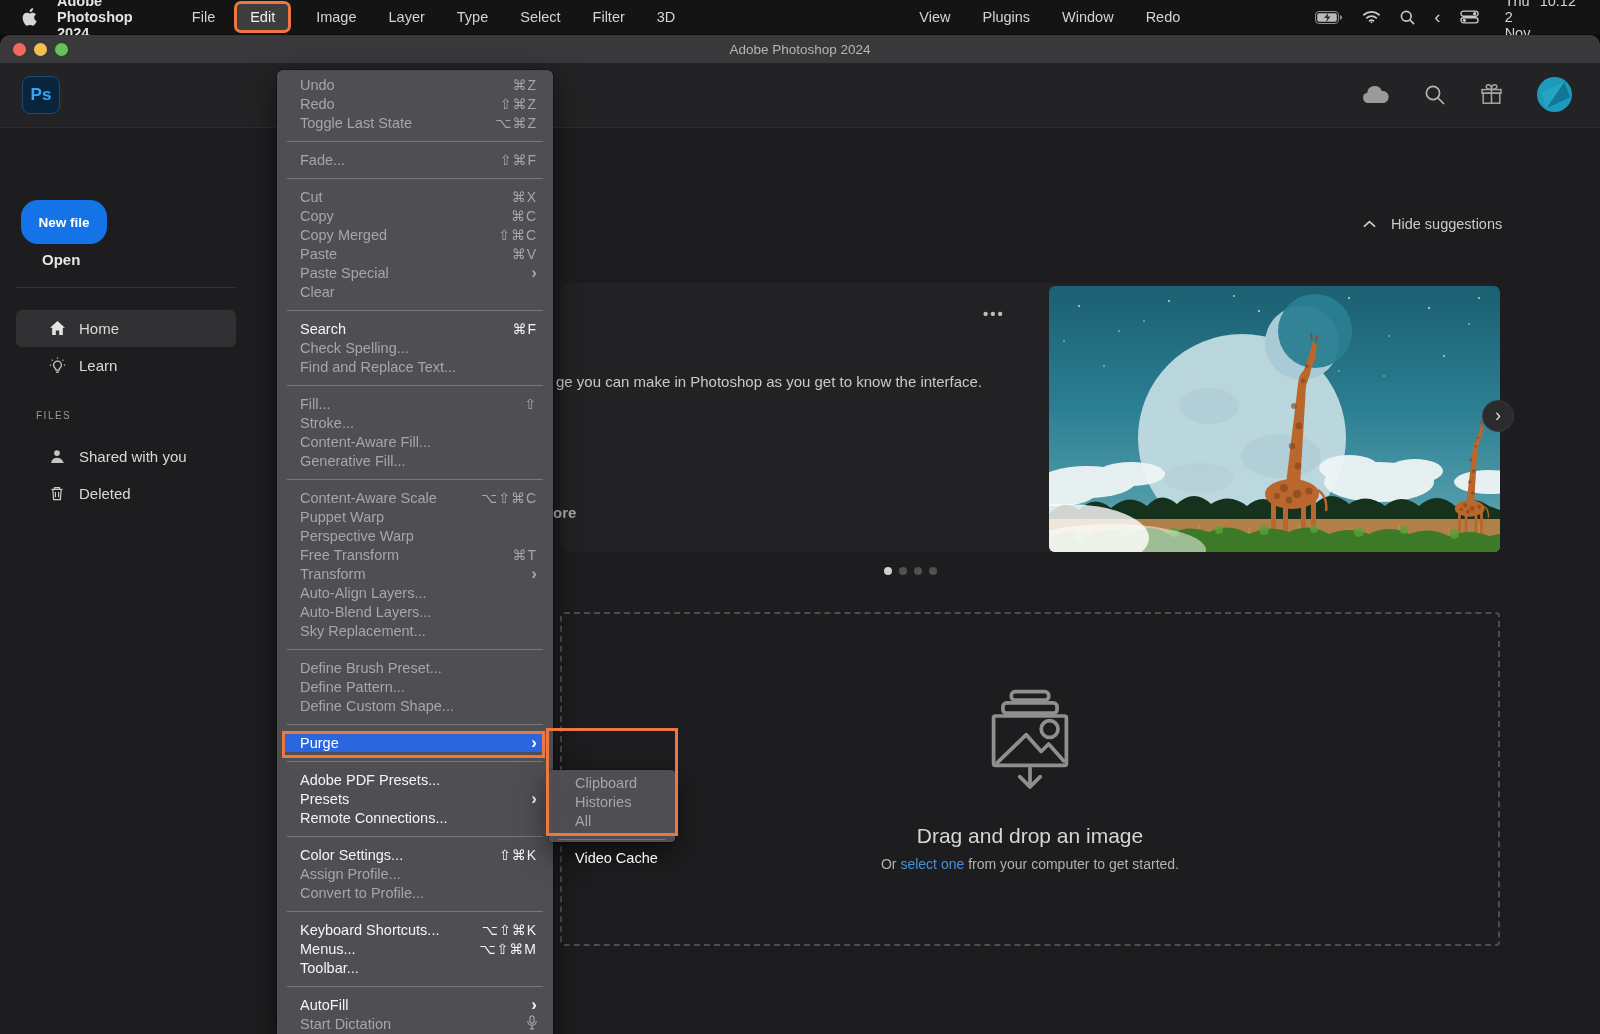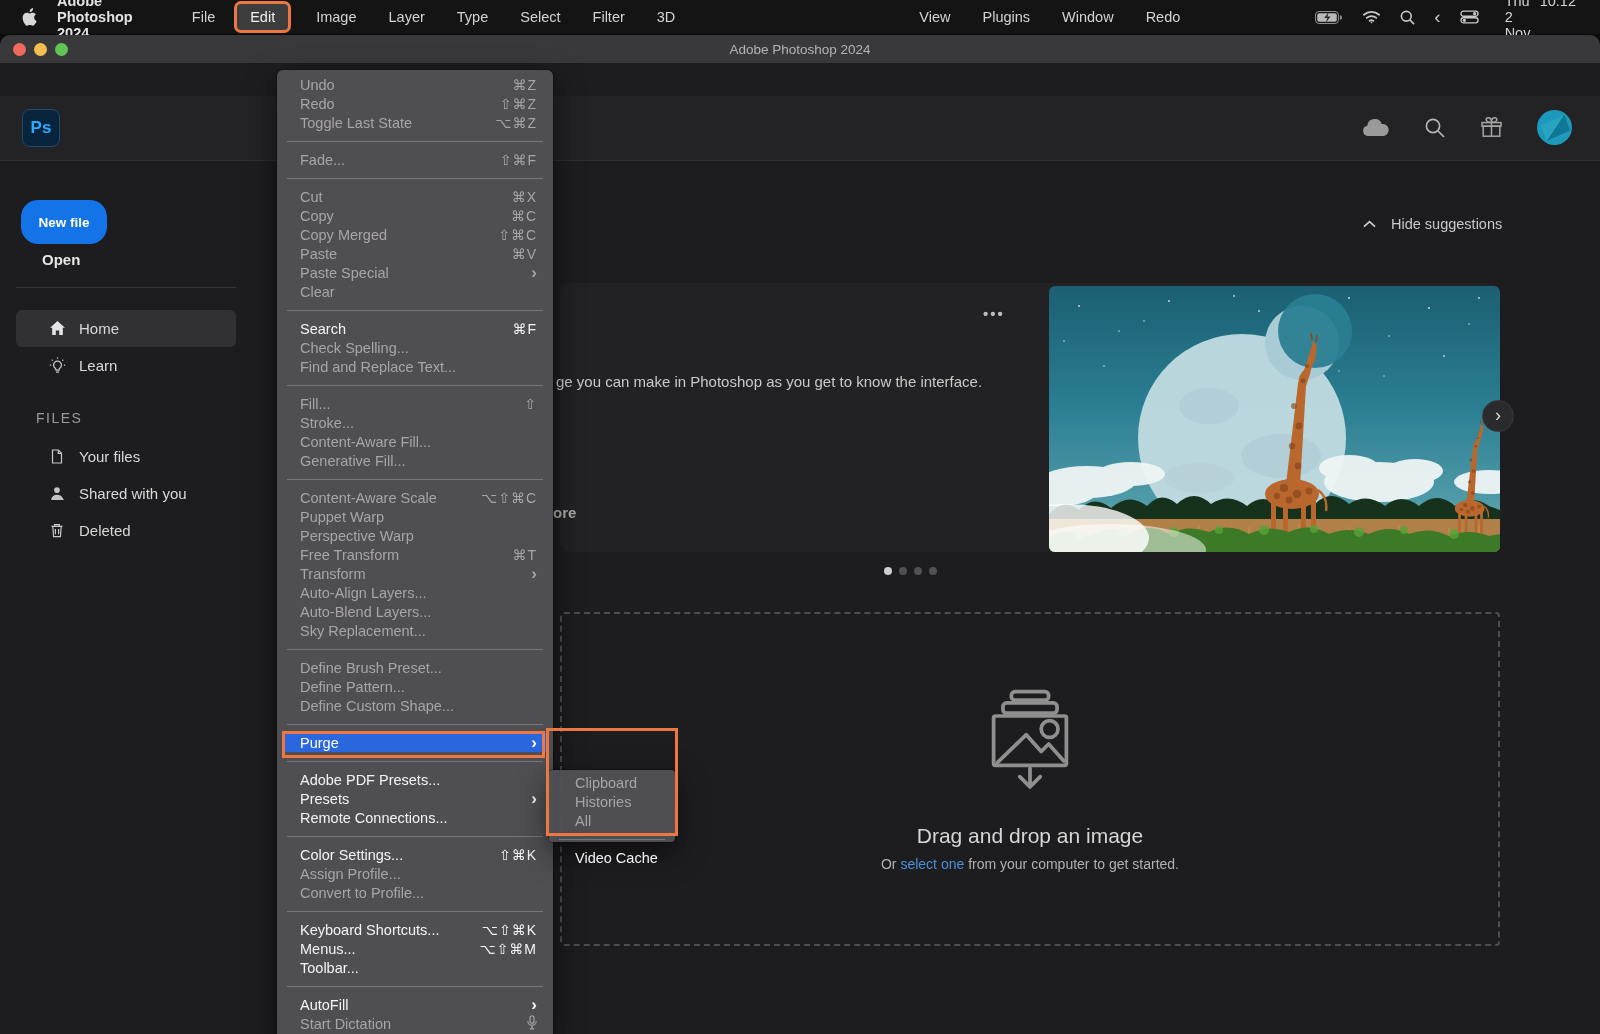--- a/index.html
+++ b/index.html
@@ -23,39 +23,39 @@
   .chevL { font-size:19px; line-height:10px; color:#c9c9c9; }
 
   
   .window { position:absolute; left:0; top:35px; width:1600px; height:999px; background:#1d1d1f;
             border-radius:10px 10px 0 0; overflow:hidden; }
   .titlebar { position:relative; height:28px; background:#39393b; display:flex; align-items:center; justify-content:center; }
   .tl-group { position:absolute; left:13px; top:0; height:28px; display:flex; align-items:center; }
   .tl { width:13px; height:13px; border-radius:50%; margin-right:8px; }
   .tl.red{background:#ee6a5f;} .tl.yellow{background:#f5bf4f;} .tl.green{background:#61c454;}
   .titlebar .wtitle { color:#b4b4b4; font-size:13.5px; }
-  .appheader { height:65px; background:#232325; border-bottom:1px solid #2e2e30; position:relative;margin-top:33px; }
+  .appheader { height:65px; background:#232325; border-bottom:1px solid #2e2e30; position:relative; }
   .ps-logo { position:absolute; left:22px; top:13px; width:38px; height:38px; background:#09243d;
              border:1px solid #1f4a6b; border-radius:8px; color:#31a8ff; font-weight:bold; font-size:17px;
              display:flex; align-items:center; justify-content:center; }
   .hdr-icons { position:absolute; right:28px; top:0; height:63px; display:flex; align-items:center; }
   .hdr-icons .hicon { margin-left:34px; display:flex; align-items:center; }
 
   
   .sidebar { position:absolute; left:0; top:92px; width:260px; bottom:0; }
   .btn-newfile { position:absolute; left:21px; top:73px; width:86px; height:44px; background:#1473e6;
                  border:none; border-radius:17px; color:#fff; font-weight:bold; font-size:13.5px;
                  font-family:inherit; }
   .open-label { position:absolute; left:42px; top:124px; color:#e6e6e6; font-weight:bold; font-size:15px; }
   .side-sep { position:absolute; left:16px; top:160px; width:220px; height:1px; background:#343436; }
   .nav { position:absolute; left:16px; top:183px; width:220px; }
   .nav-row { height:37px; display:flex; align-items:center; border-radius:6px; padding-left:33px; color:#d9d9d9; font-size:15px; }
   .nav-row.active { background:#313133; }
   .nav-row .nicon { width:17px; height:17px; margin-right:13px; display:flex; }
-  .files-label { position:absolute; left:36px; top:283px; font-size:14px; letter-spacing:1.5px; color:#9a9a9a; }
+  .files-label { position:absolute; left:36px; top:283px; font-size:10px; letter-spacing:1.5px; color:#9a9a9a; }
   .nav2 { position:absolute; left:16px; top:311px; width:220px; }
 
   
   .hide-sugg { position:absolute; left:1363px; top:181px; display:flex; align-items:center; color:#c9c9c9; font-size:14.5px; }
   .hide-sugg .chev-up { margin-right:15px; display:flex; }
   .sugg-card { position:absolute; left:560px; top:248px; width:940px; height:269px; background:#222224; border-radius:10px; }
   .card-menu { position:absolute; left:423px; top:22px; color:#bdbdbd; font-size:15px; font-weight:bold; letter-spacing:2px; }
   .card-text { position:absolute; left:-4px; top:90px; color:#c9c9c9; font-size:15px; white-space:nowrap; }
   .card-btn-frag { position:absolute; left:-7px; top:221px; color:#ababab; font-size:15px; font-weight:bold; }
   .card-img { position:absolute; left:489px; top:3px; width:451px; height:266px; border-radius:6px; overflow:hidden; }
@@ -223,29 +223,20 @@
                 <path d="M5.6 10.4a3.7 3.7 0 1 1 4.8 0c-.7.6-1 1.1-1 1.9H6.6c0-.8-.3-1.3-1-1.9z"></path>
                 <path d="M6.6 14.2h2.8"></path>
                 <path d="M8 1.6V.4M3.4 3.4l-.8-.8M12.6 3.4l.8-.8M2 7.6H.8M15.2 7.6H14"></path>
               </svg>
             </span>
             <span>Learn</span>
           </div>
         </div>
       <div class="files-label">FILES</div>
       <div class="nav2" id="nav-files">
-          <div class="nav-row">
-            <span class="nicon">
-              <svg width="16" height="17" viewBox="0 0 16 16" fill="none" stroke="#c9c9c9" stroke-width="1.2">
-                <path d="M3.5 1.5h6l3 3.2V14.5h-9z"></path>
-                <path d="M9.3 1.7v3.2h3.2"></path>
-              </svg>
-            </span>
-            <span>Your files</span>
-          </div>
           <div class="nav-row">
             <span class="nicon">
               <svg width="17" height="17" viewBox="0 0 16 16" fill="#c4c4c4">
                 <circle cx="7.5" cy="4.8" r="2.7"></circle>
                 <path d="M2 14c.6-3.2 2.7-4.8 5.6-4.8 2.3 0 4 .9 5 2.6l1.4 2.2z"></path>
               </svg>
             </span>
             <span>Shared with you</span>
           </div>
           <div class="nav-row">

